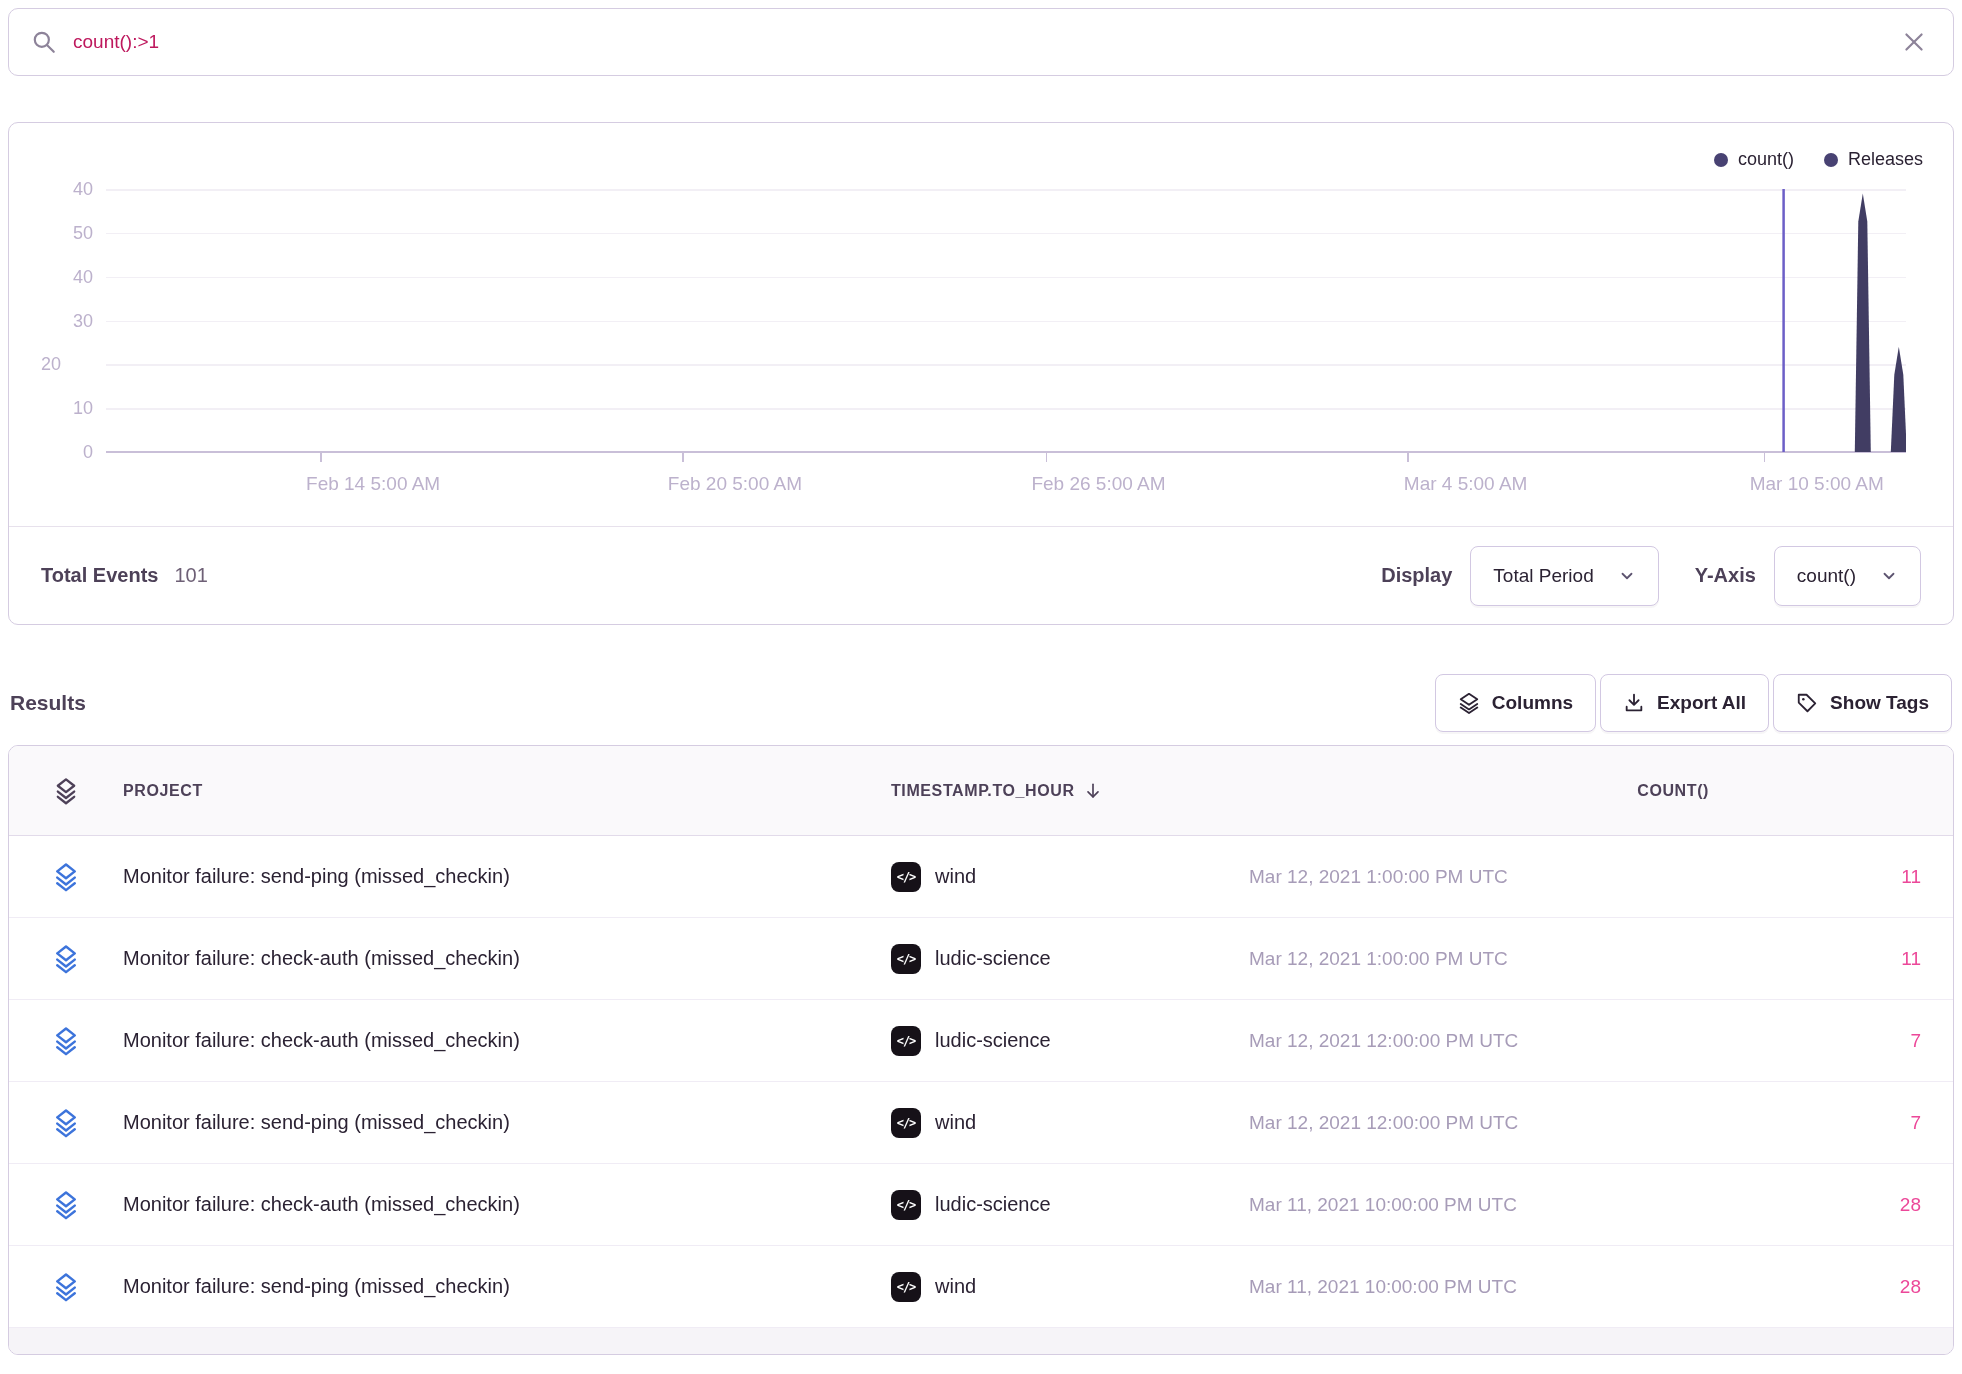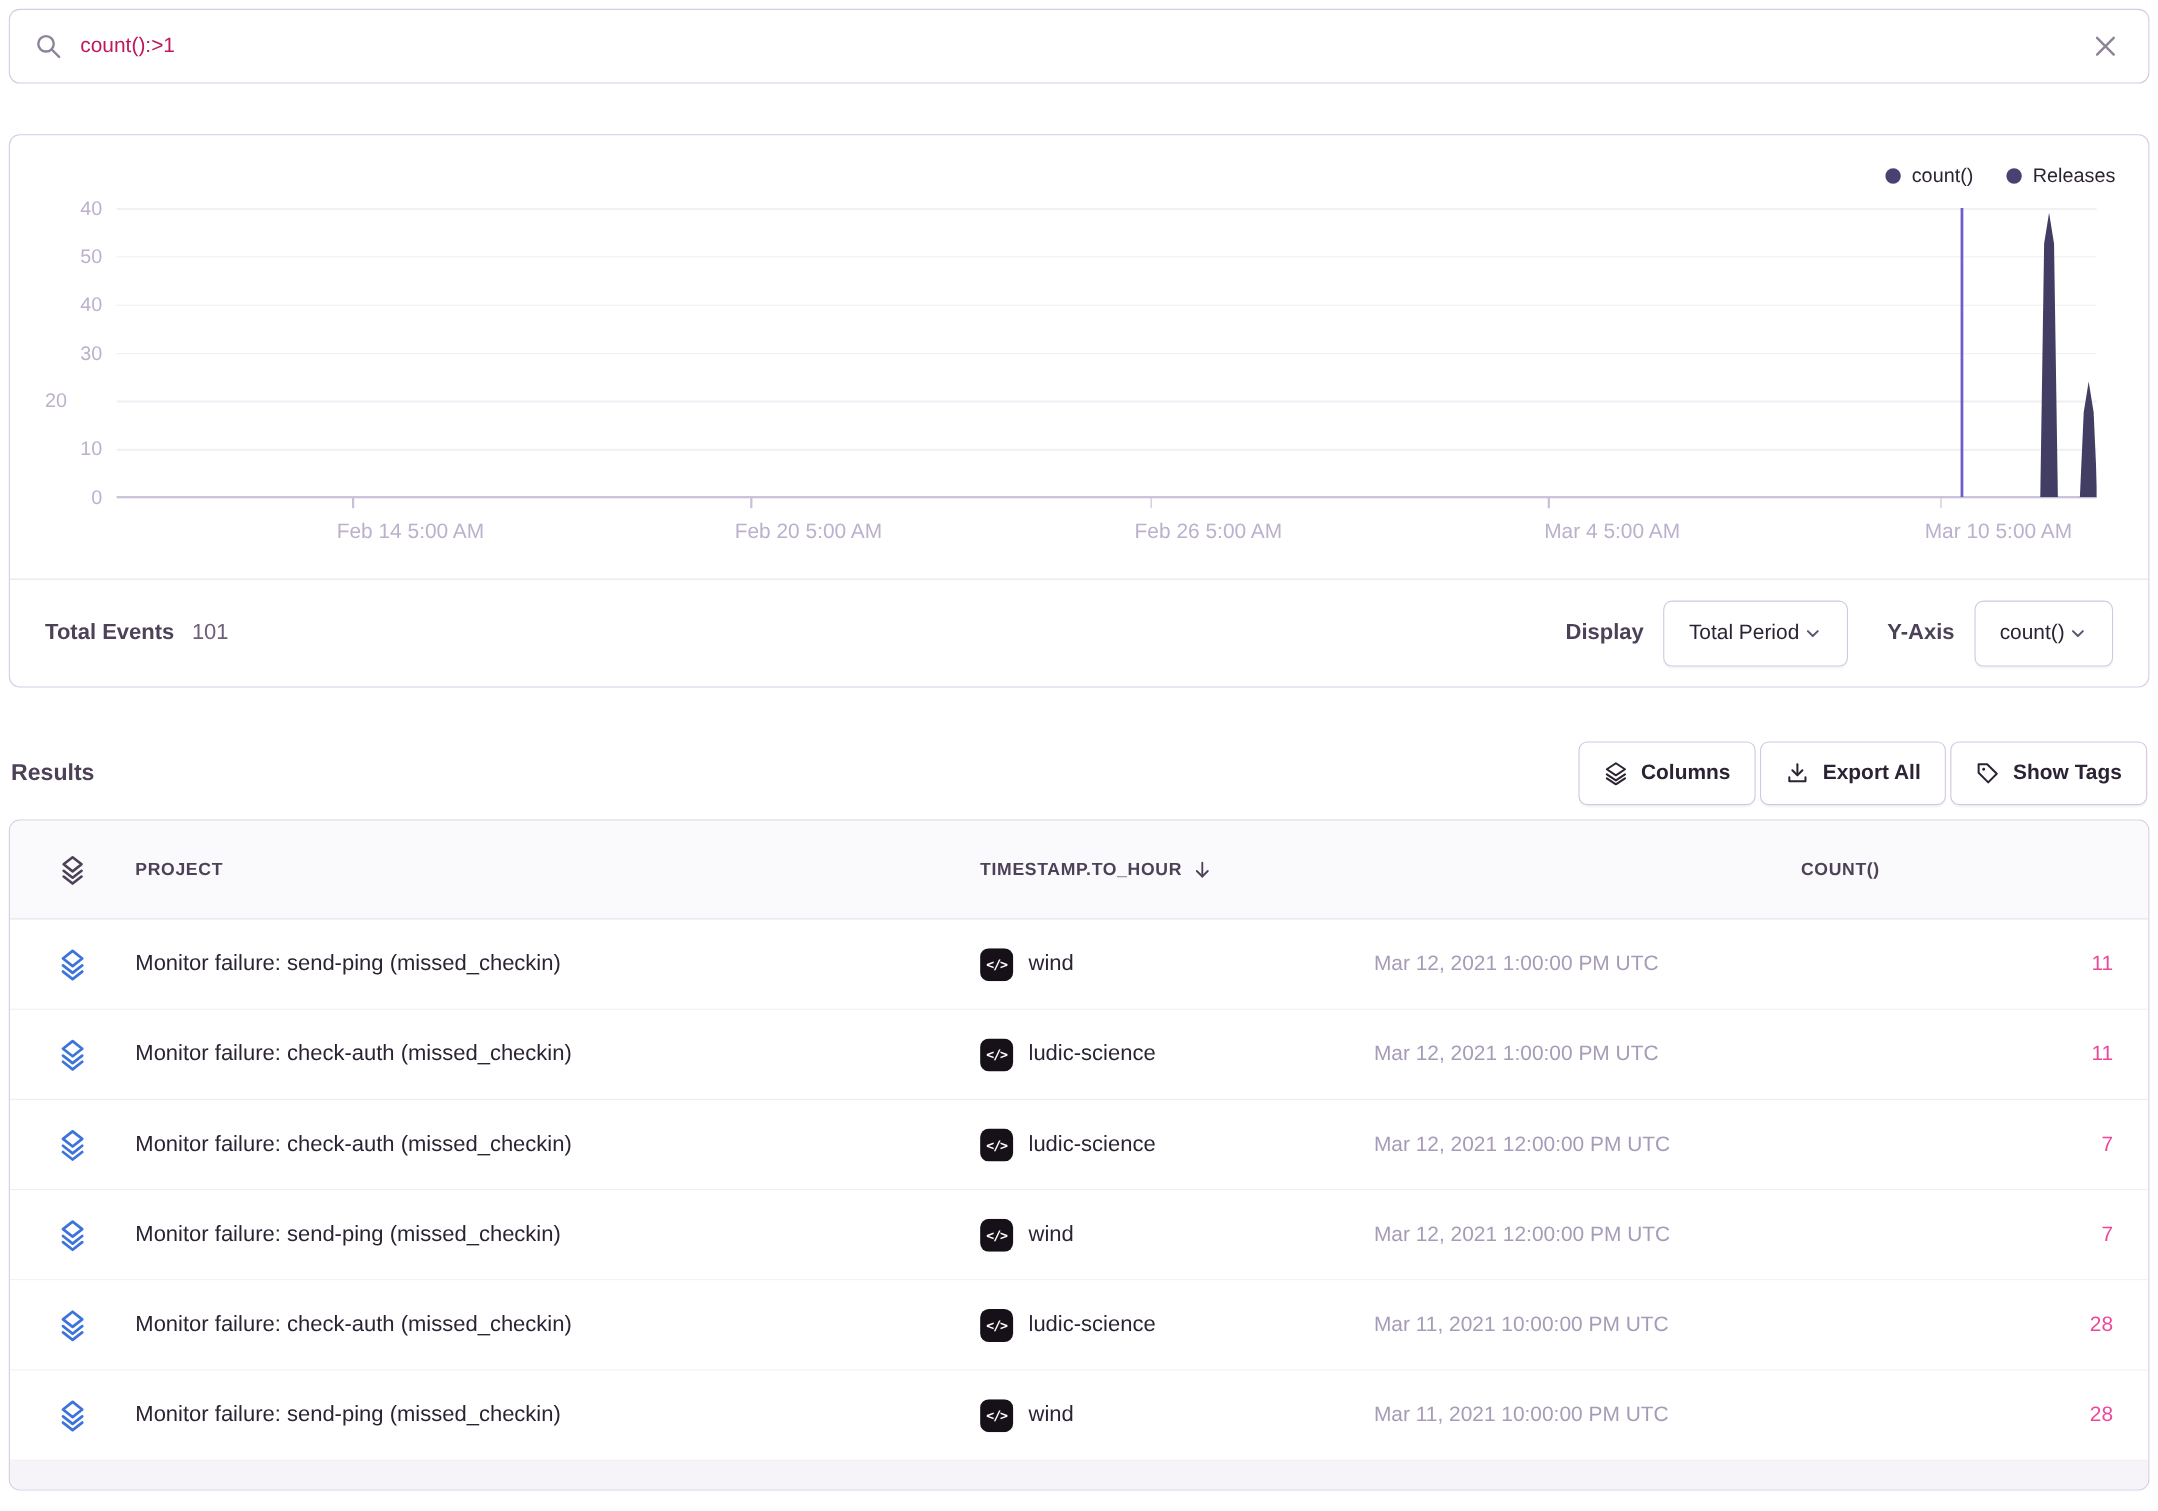--- a/index.html
+++ b/index.html
@@ -54,21 +54,21 @@
 
   .chart-footer {
     position:absolute; left:0; right:0; bottom:0; height:98px;
     border-top:1.5px solid #e7e1ec; display:flex; align-items:center; padding:0 32px;
   }
   .total-events-label { font-size:20px; font-weight:bold; color:#4d4158; }
   .total-events-value { font-size:20px; color:#6e6076; margin-left:16px; }
   .footer-spacer { flex:1; }
   .ctl-label { font-size:20px; font-weight:bold; color:#4d4158; margin-right:18px; }
   .dropdown-btn {
-    display:flex; align-items:center; gap:3px; height:60px; padding:0 22px;
+    display:flex; align-items:center; gap:24px; height:60px; padding:0 22px;
     background:#fff; border:1.5px solid #d2c8e2; border-radius:8px;
     font-size:19px; color:#2b2233; cursor:pointer;
     box-shadow:0 2px 0 rgba(43,34,51,0.04); margin-right:36px;
   }
   .dropdown-btn:last-child { margin-right:0; }
   .chev { color:#5d5470; display:flex; }
 
   
   .results-row { display:flex; align-items:center; height:58px; margin:0 2px 13px 2px; }
   .results-heading { font-size:21px; font-weight:bold; color:#4d4158; }

